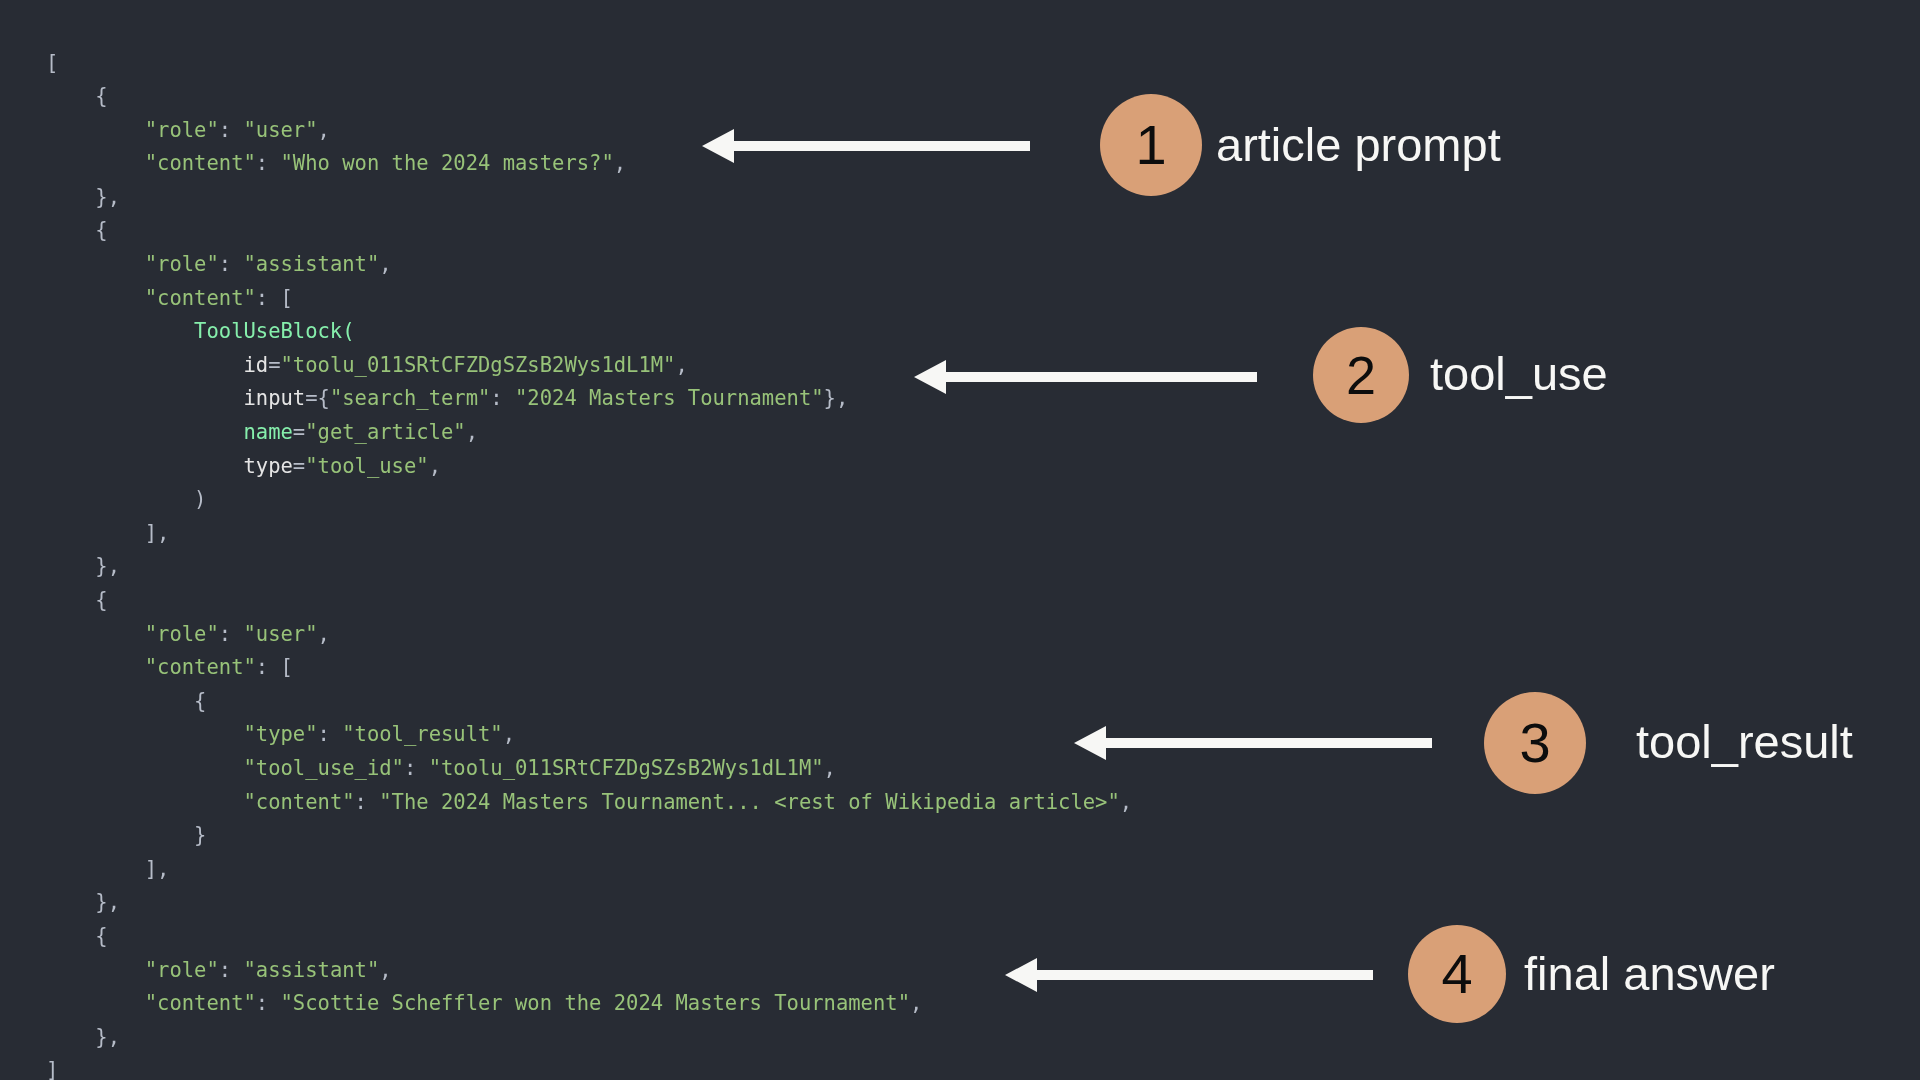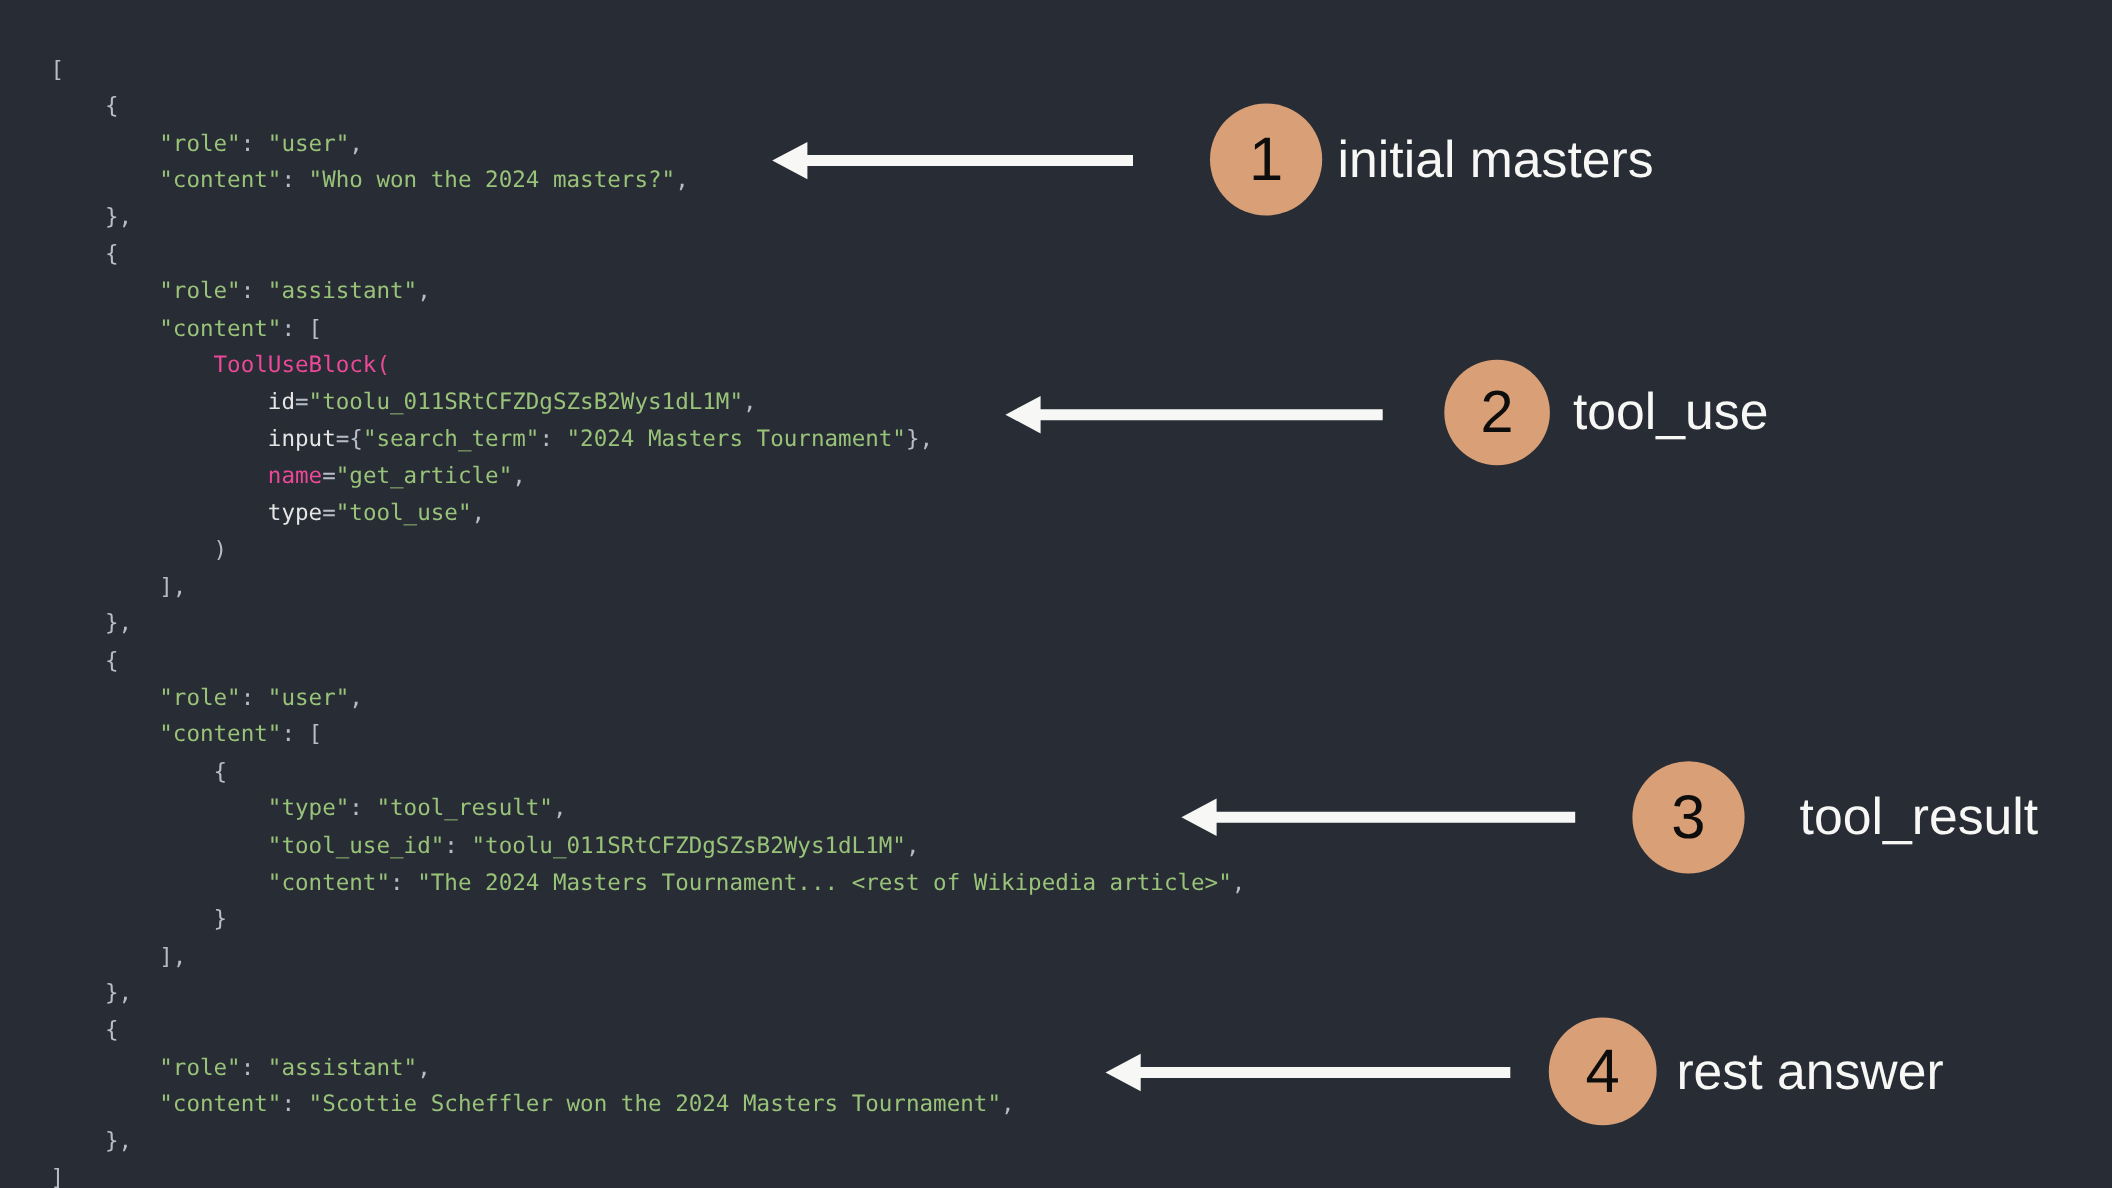--- a/index.html
+++ b/index.html
@@ -28,21 +28,21 @@
     font-family: "DejaVu Sans Mono", "Liberation Mono", monospace;
     font-size: 20.5px;
     line-height: 33.6px;
     white-space: pre;
     letter-spacing: 0px;
   }
   .ln { display: block; height: 33.6px; }
   .pun   { color: #b6bcc8; }   
   .str   { color: #98c379; }   
   .kw    { color: #e5e5e5; }   
-  .ident { color: #ec4899; }
+  .ident { color: #86efac; }
   .arrow {
     position: absolute;
     height: 40px;
   }
   .arrow svg { display: block; overflow: visible; }
 
   .badge {
     position: absolute;
     border-radius: 50%;
     background: #d9a077;
@@ -88,21 +88,21 @@
   <pre id="code"><span class="ln"><span class="pun">[</span></span><span class="ln"><span class="pun">    {</span></span><span class="ln"><span class="pun">        </span><span class="str">"role"</span><span class="pun">: </span><span class="str">"user"</span><span class="pun">,</span></span><span class="ln"><span class="pun">        </span><span class="str">"content"</span><span class="pun">: </span><span class="str">"Who won the 2024 masters?"</span><span class="pun">,</span></span><span class="ln"><span class="pun">    },</span></span><span class="ln"><span class="pun">    {</span></span><span class="ln"><span class="pun">        </span><span class="str">"role"</span><span class="pun">: </span><span class="str">"assistant"</span><span class="pun">,</span></span><span class="ln"><span class="pun">        </span><span class="str">"content"</span><span class="pun">: [</span></span><span class="ln"><span class="pun">            </span><span class="ident">ToolUseBlock(</span></span><span class="ln"><span class="pun">                </span><span class="kw">id</span><span class="pun">=</span><span class="str">"toolu_011SRtCFZDgSZsB2Wys1dL1M"</span><span class="pun">,</span></span><span class="ln"><span class="pun">                </span><span class="kw">input</span><span class="pun">={</span><span class="str">"search_term"</span><span class="pun">: </span><span class="str">"2024 Masters Tournament"</span><span class="pun">},</span></span><span class="ln"><span class="pun">                </span><span class="ident">name</span><span class="pun">=</span><span class="str">"get_article"</span><span class="pun">,</span></span><span class="ln"><span class="pun">                </span><span class="kw">type</span><span class="pun">=</span><span class="str">"tool_use"</span><span class="pun">,</span></span><span class="ln"><span class="pun">            )</span></span><span class="ln"><span class="pun">        ],</span></span><span class="ln"><span class="pun">    },</span></span><span class="ln"><span class="pun">    {</span></span><span class="ln"><span class="pun">        </span><span class="str">"role"</span><span class="pun">: </span><span class="str">"user"</span><span class="pun">,</span></span><span class="ln"><span class="pun">        </span><span class="str">"content"</span><span class="pun">: [</span></span><span class="ln"><span class="pun">            {</span></span><span class="ln"><span class="pun">                </span><span class="str">"type"</span><span class="pun">: </span><span class="str">"tool_result"</span><span class="pun">,</span></span><span class="ln"><span class="pun">                </span><span class="str">"tool_use_id"</span><span class="pun">: </span><span class="str">"toolu_011SRtCFZDgSZsB2Wys1dL1M"</span><span class="pun">,</span></span><span class="ln"><span class="pun">                </span><span class="str">"content"</span><span class="pun">: </span><span class="str">"The 2024 Masters Tournament... &lt;rest of Wikipedia article&gt;"</span><span class="pun">,</span></span><span class="ln"><span class="pun">            }</span></span><span class="ln"><span class="pun">        ],</span></span><span class="ln"><span class="pun">    },</span></span><span class="ln"><span class="pun">    {</span></span><span class="ln"><span class="pun">        </span><span class="str">"role"</span><span class="pun">: </span><span class="str">"assistant"</span><span class="pun">,</span></span><span class="ln"><span class="pun">        </span><span class="str">"content"</span><span class="pun">: </span><span class="str">"Scottie Scheffler won the 2024 Masters Tournament"</span><span class="pun">,</span></span><span class="ln"><span class="pun">    },</span></span><span class="ln"><span class="pun">]</span></span></pre>
 
   <div class="arrow" id="arrow-1">
     <svg width="330" height="40" viewBox="0 0 330 40" aria-hidden="true">
       <path d="M 330 15 L 34 15 L 34 3 L 2 20 L 34 37 L 34 25 L 330 25 Z" fill="#f7f7f5"></path>
     </svg>
   </div>
   <div class="badge" id="badge-1">
     <span>1</span>
   </div>
-  <div class="alabel" id="label-1">initial masters</div>
+  <div class="alabel" id="label-1">article prompt</div>
 
   <div class="arrow" id="arrow-2">
     <svg width="345" height="40" viewBox="0 0 345 40" aria-hidden="true">
       <path d="M 345 15 L 34 15 L 34 3 L 2 20 L 34 37 L 34 25 L 345 25 Z" fill="#f7f7f5"></path>
     </svg>
   </div>
   <div class="badge" id="badge-2">
     <span>2</span>
   </div>
   <div class="alabel" id="label-2">tool_use</div>
@@ -118,15 +118,15 @@
   <div class="alabel" id="label-3">tool_result</div>
 
   <div class="arrow" id="arrow-4">
     <svg width="370" height="40" viewBox="0 0 370 40" aria-hidden="true">
       <path d="M 370 15 L 34 15 L 34 3 L 2 20 L 34 37 L 34 25 L 370 25 Z" fill="#f7f7f5"></path>
     </svg>
   </div>
   <div class="badge" id="badge-4">
     <span>4</span>
   </div>
-  <div class="alabel" id="label-4">rest answer</div>
+  <div class="alabel" id="label-4">final answer</div>
 
 </div>
 
 </body></html>

